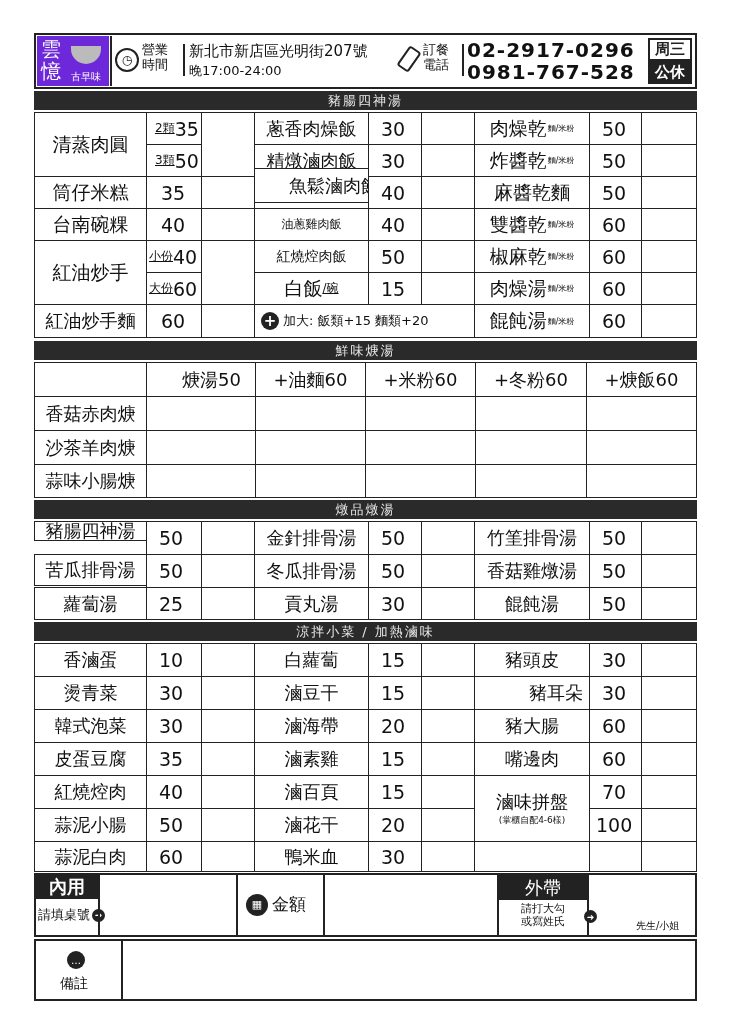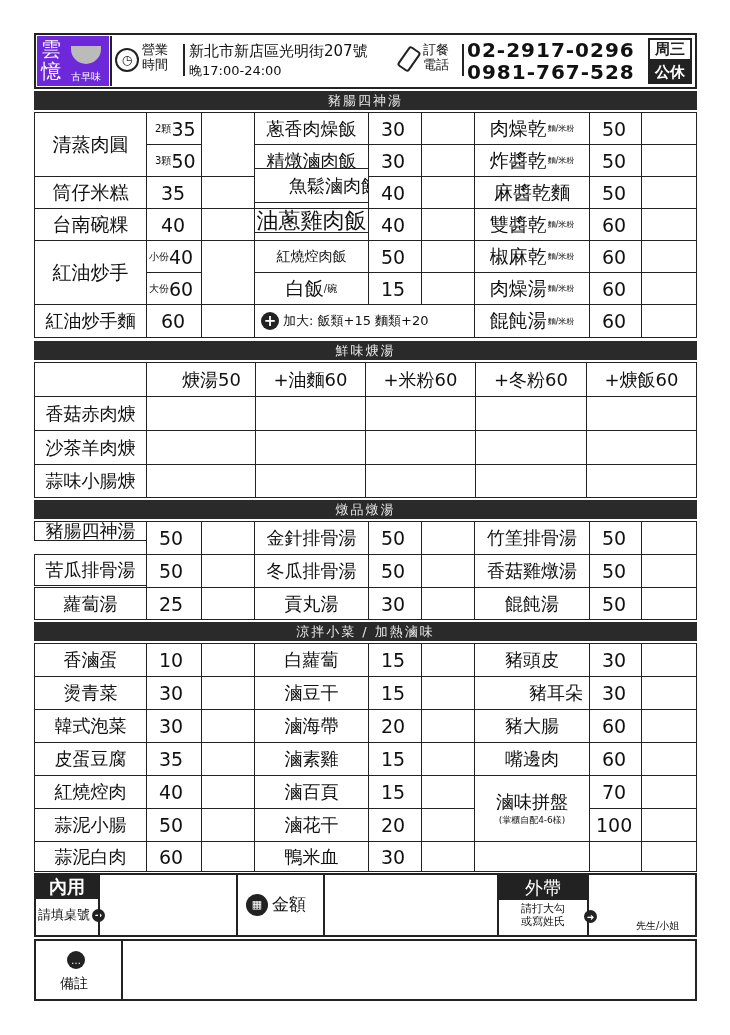--- a/index.html
+++ b/index.html
@@ -4,21 +4,21 @@
 <style>
   html,body{margin:0;padding:0;background:#ffffff;}
   body{width:730px;height:1035px;position:relative;overflow:hidden;font-family:"DejaVu Sans","Liberation Sans",sans-serif;color:#111;}
   .abs{position:absolute;box-sizing:border-box;}
   .frame{border:2px solid #222;}
   .bar{background:#2a2a2a;color:#e8e8e8;font-size:13px;text-align:center;line-height:19px;letter-spacing:2px;}
   .cell{border:1.5px solid #222;display:flex;align-items:center;justify-content:center;background:#fff;white-space:nowrap;}
   .name{font-size:19px;}
   .price{font-size:19px;justify-content:flex-start;padding-left:8px;}
   .small{font-size:8px;margin-left:1px;}
-  .tiny{font-size:10px;}
+  .tiny{font-size:12px;text-decoration:underline;}
   .logo{background:#6d28d9;color:#fff;}
   .circle-icon{display:inline-flex;align-items:center;justify-content:center;border-radius:50%;background:#222;color:#fff;}
 </style>
 </head>
 <body>
 
 <div class="abs frame" style="left:34px;top:33px;width:663px;height:56px;"></div>
 <div class="abs logo" style="left:37px;top:36px;width:72px;height:50px;">
   <div class="abs" style="left:4px;top:2px;font-size:20px;font-family:'DejaVu Serif',serif;line-height:22px;width:26px;word-break:break-all;">雲憶</div>
   <div class="abs" style="left:34px;top:10px;width:30px;height:18px;border-radius:0 0 16px 16px;background:#bbb;"></div>
@@ -87,21 +87,21 @@
 <div class="abs cell" style="left:421px;top:112px;width:54px;height:33px;"></div>
 
 <div class="abs cell name" style="left:254px;top:144px;width:115px;height:33px;font-size:18px;">精燉滷肉飯</div>
 <div class="abs cell price" style="left:368px;top:144px;width:54px;height:33px;padding-left:12px;">30</div>
 <div class="abs cell" style="left:421px;top:144px;width:54px;height:33px;"></div>
 
 <div class="abs cell name" style="left:254px;top:168px;width:115px;height:35px;font-size:18px;padding-left:45px;">魚鬆滷肉飯</div>
 <div class="abs cell price" style="left:368px;top:176px;width:54px;height:33px;padding-left:12px;">40</div>
 <div class="abs cell" style="left:421px;top:176px;width:54px;height:33px;"></div>
 
-<div class="abs cell name" style="left:254px;top:208px;width:115px;height:25px;font-size:22px;">油蔥雞肉飯</div>
+<div class="abs cell name" style="left:254px;top:208px;width:115px;height:33px;font-size:12px;">油蔥雞肉飯</div>
 <div class="abs cell price" style="left:368px;top:208px;width:54px;height:33px;padding-left:12px;">40</div>
 <div class="abs cell" style="left:421px;top:208px;width:54px;height:33px;"></div>
 
 <div class="abs cell name" style="left:254px;top:240px;width:115px;height:33px;font-size:14px;">紅燒焢肉飯</div>
 <div class="abs cell price" style="left:368px;top:240px;width:54px;height:33px;padding-left:12px;">50</div>
 <div class="abs cell" style="left:421px;top:240px;width:54px;height:33px;"></div>
 
 <div class="abs cell name" style="left:254px;top:272px;width:115px;height:33px;">
     <span>白飯</span>
     <span class="tiny">/碗</span>

